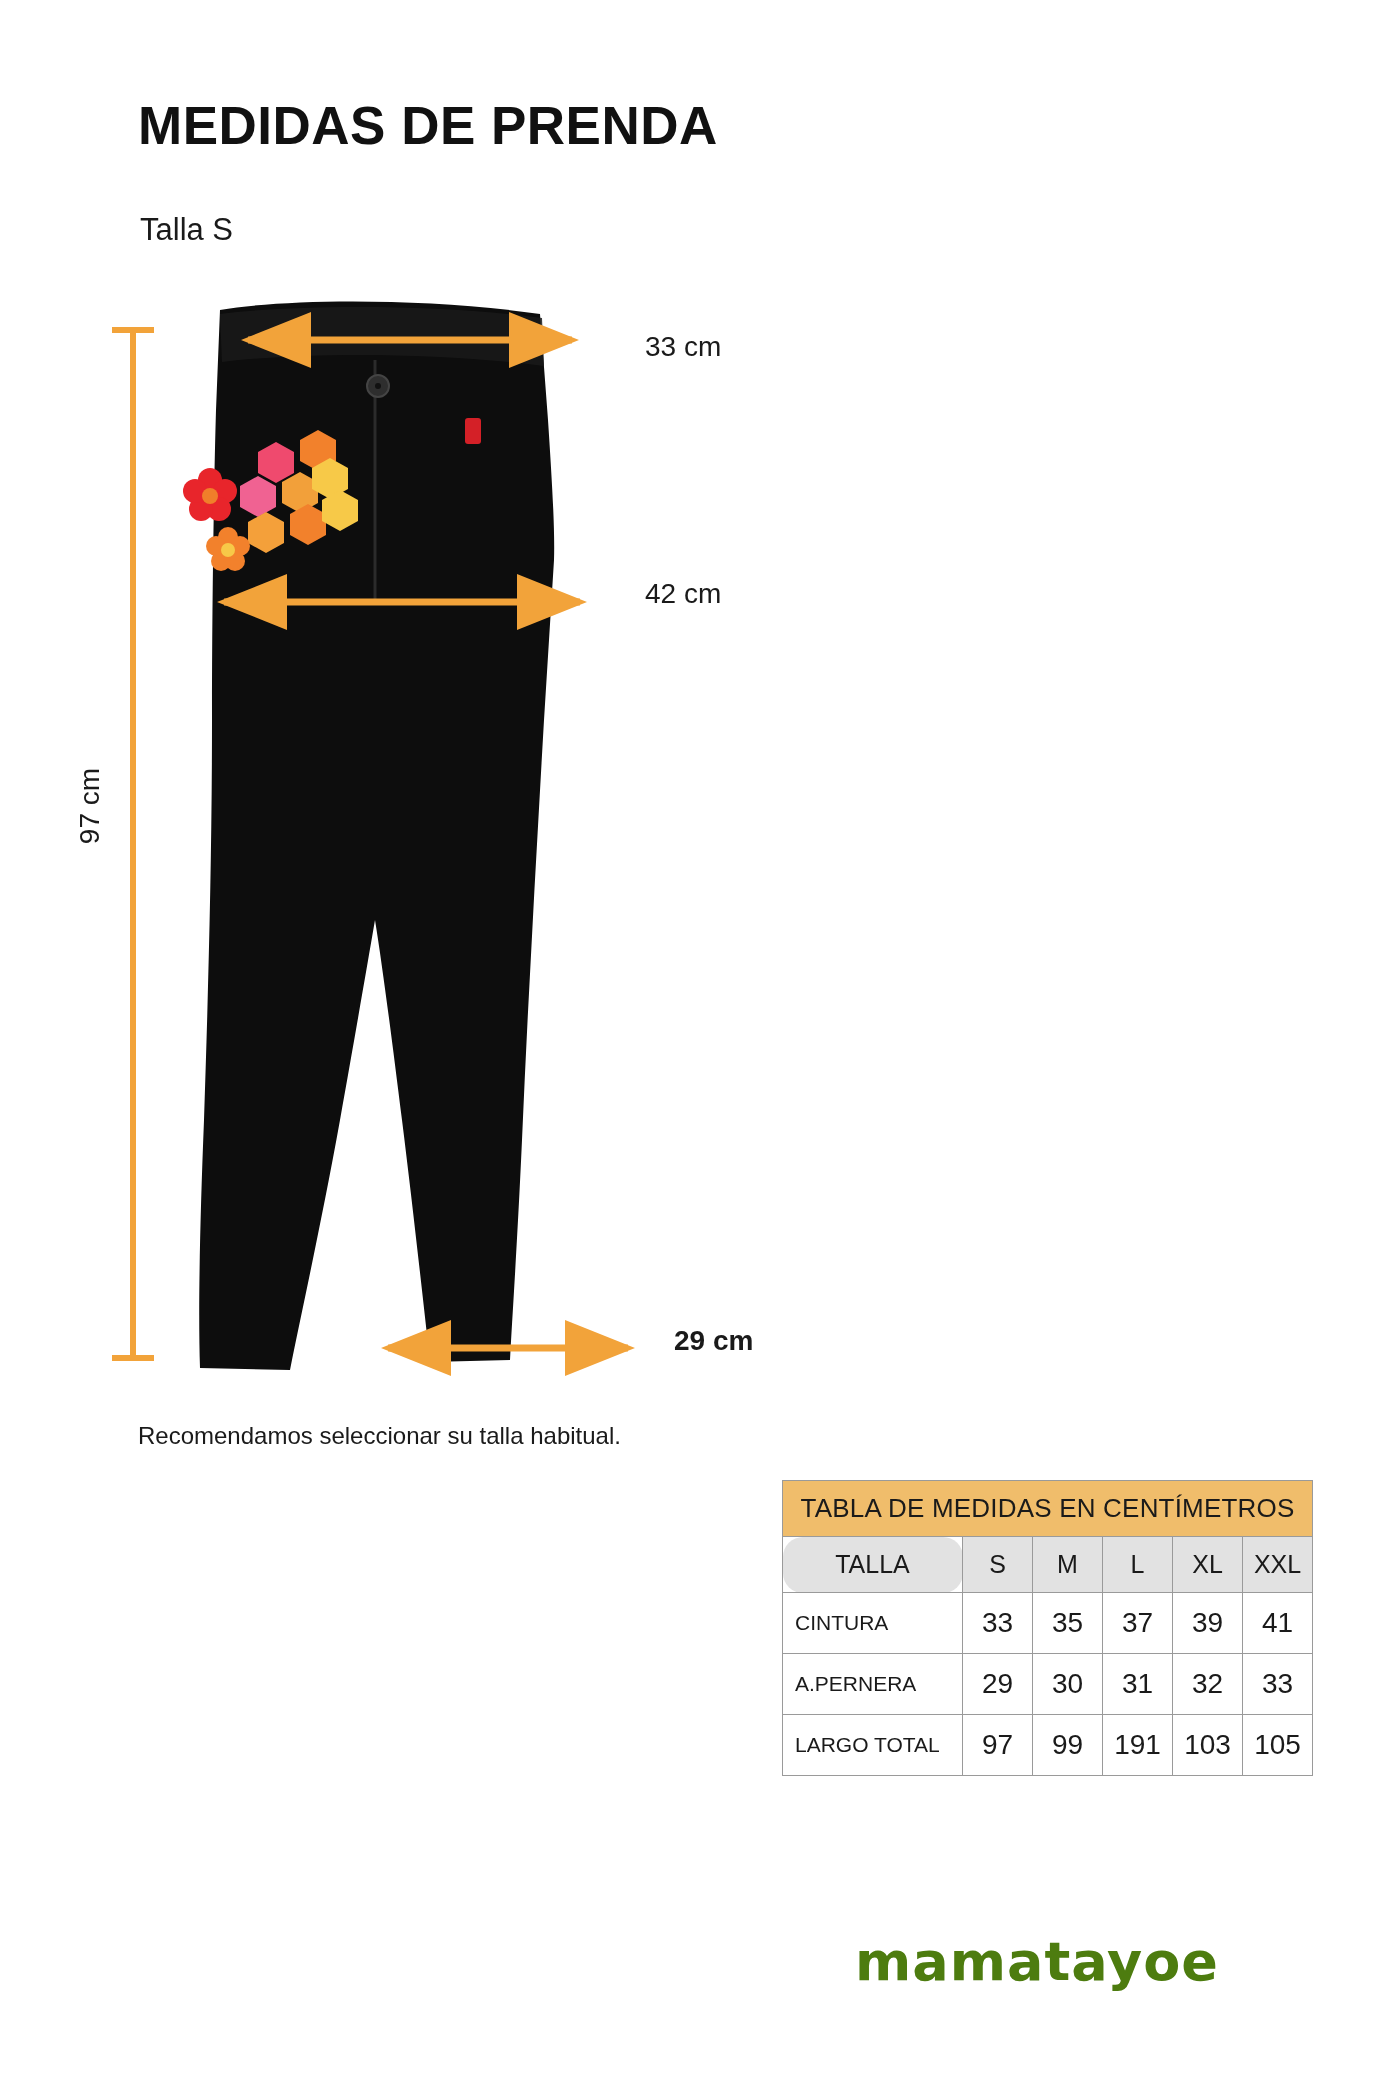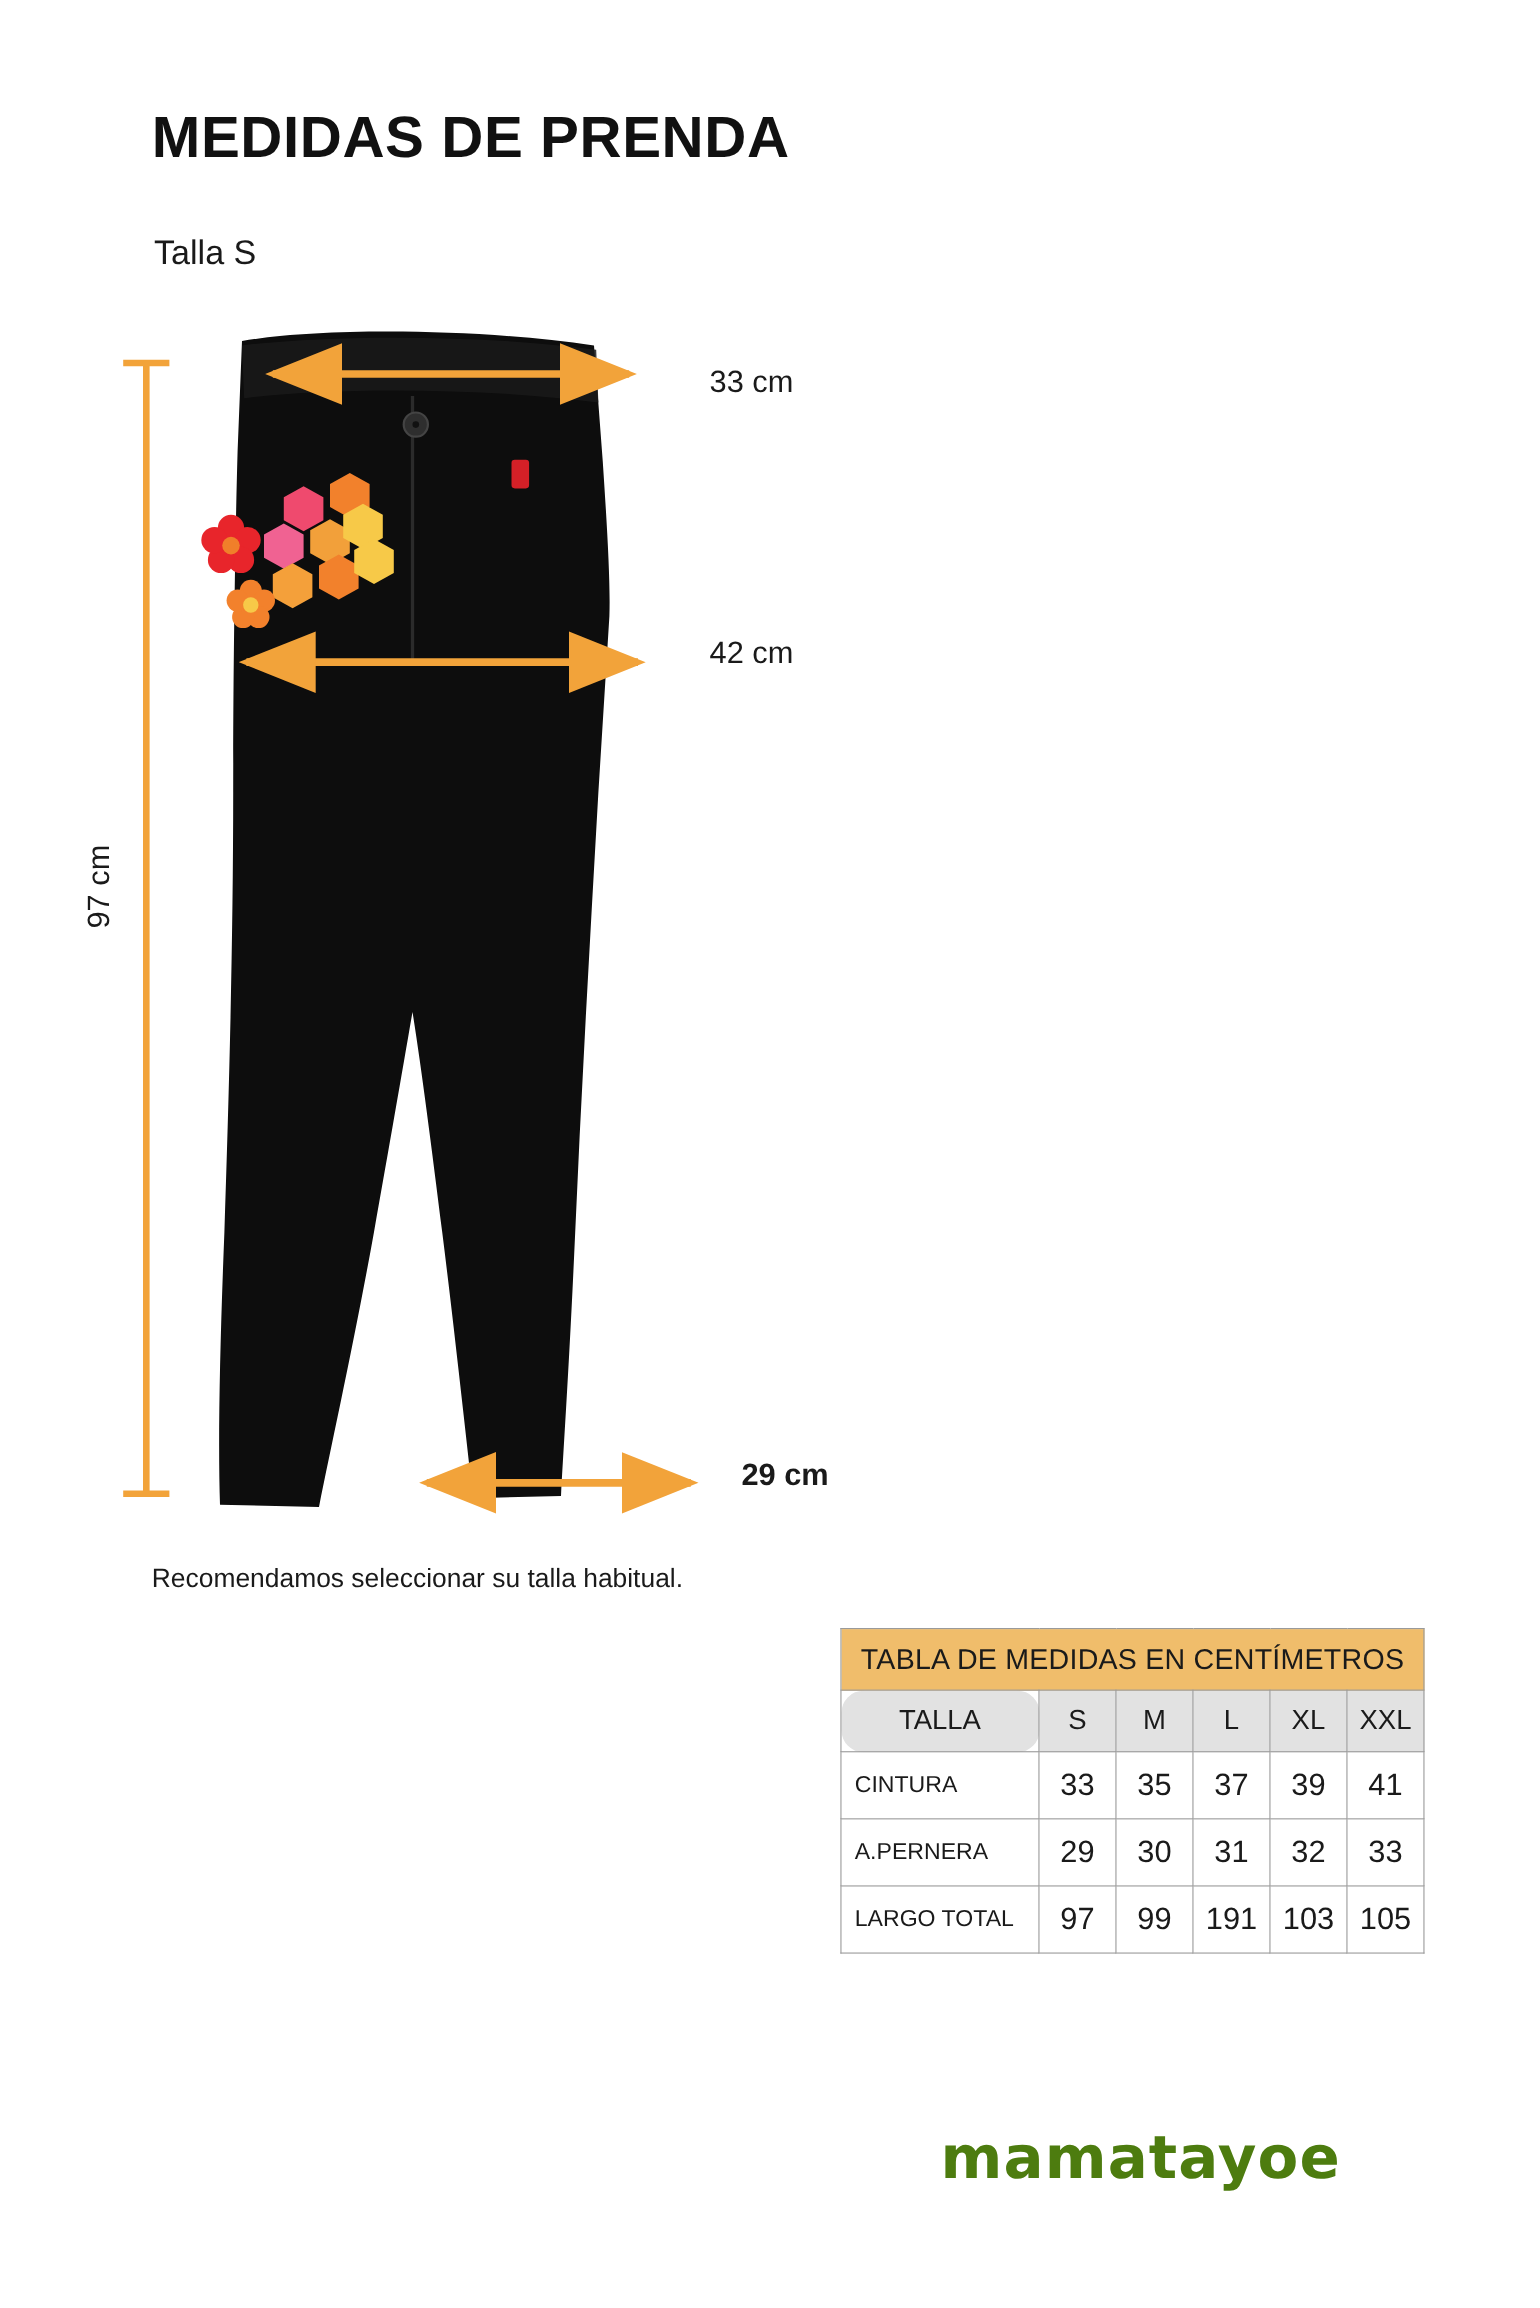--- a/index.html
+++ b/index.html
@@ -86,21 +86,21 @@
     left: 0;
     top: 0;
     width: 1400px;
     height: 2098px;
     pointer-events: none;
   }
 
   
   .table-wrap {
     position: absolute;
-    left: 764px;
+    left: 782px;
     top: 1480px;
     width: 530px;
   }
   table.size-table {
     border-collapse: collapse;
     width: 530px;
     table-layout: fixed;
   }
   table.size-table td, table.size-table th {
     border: 1px solid #9a9a9a;

